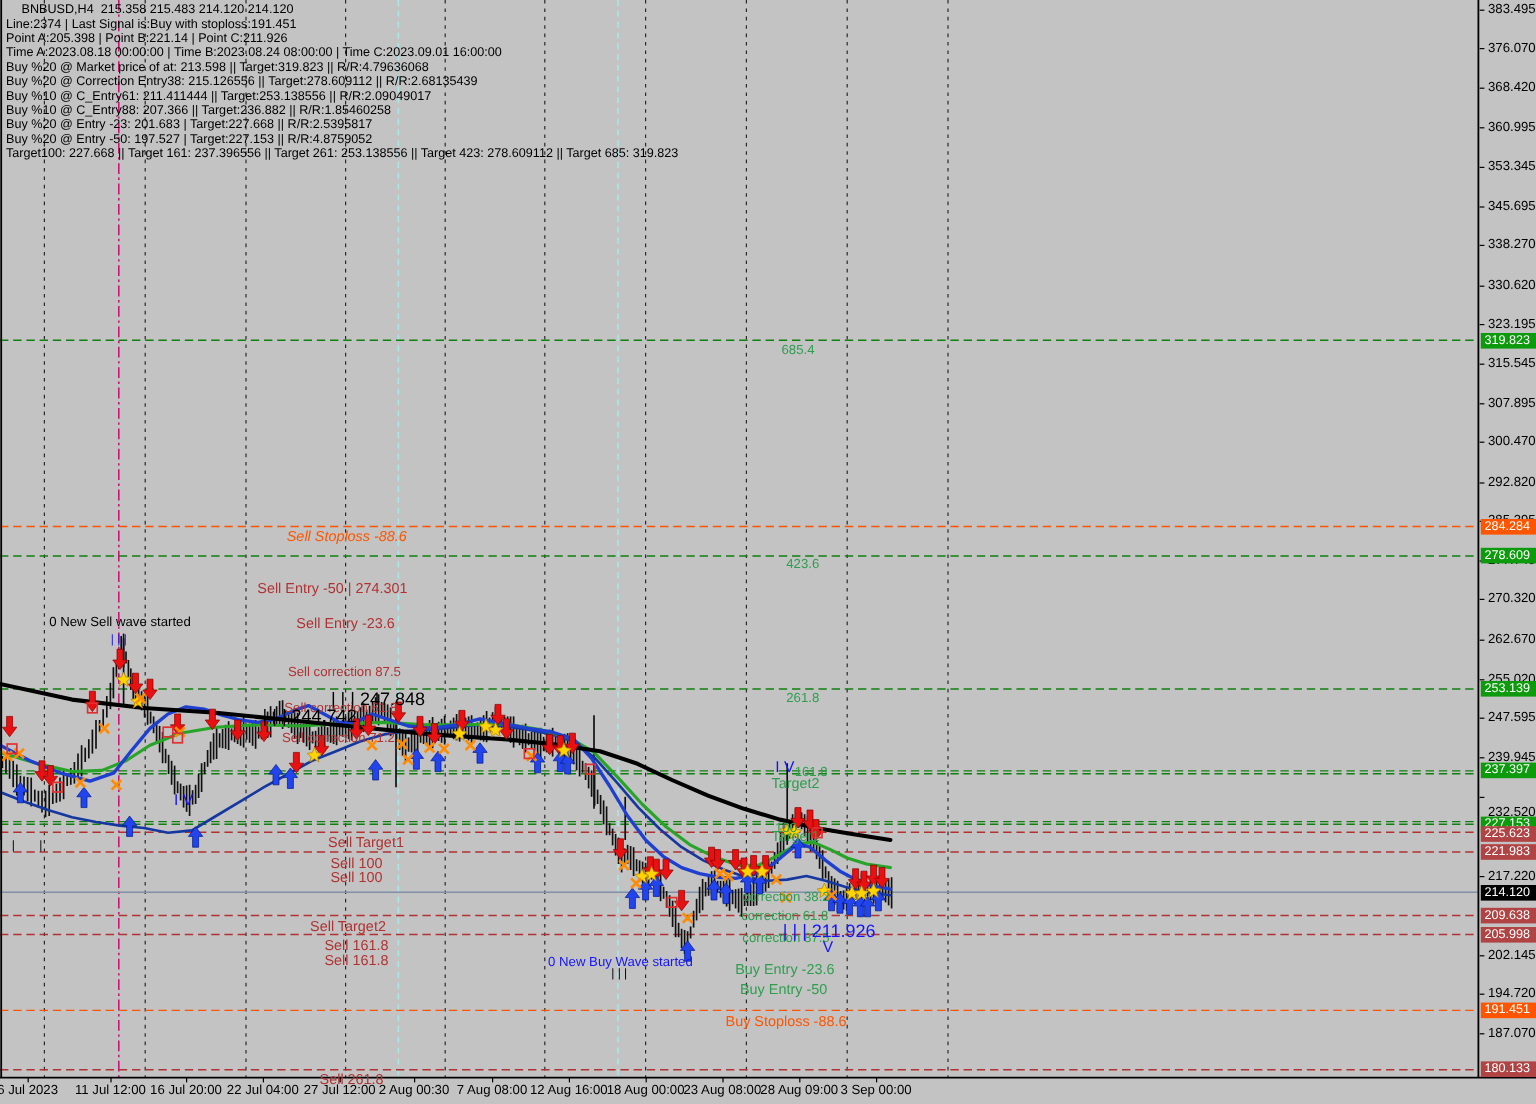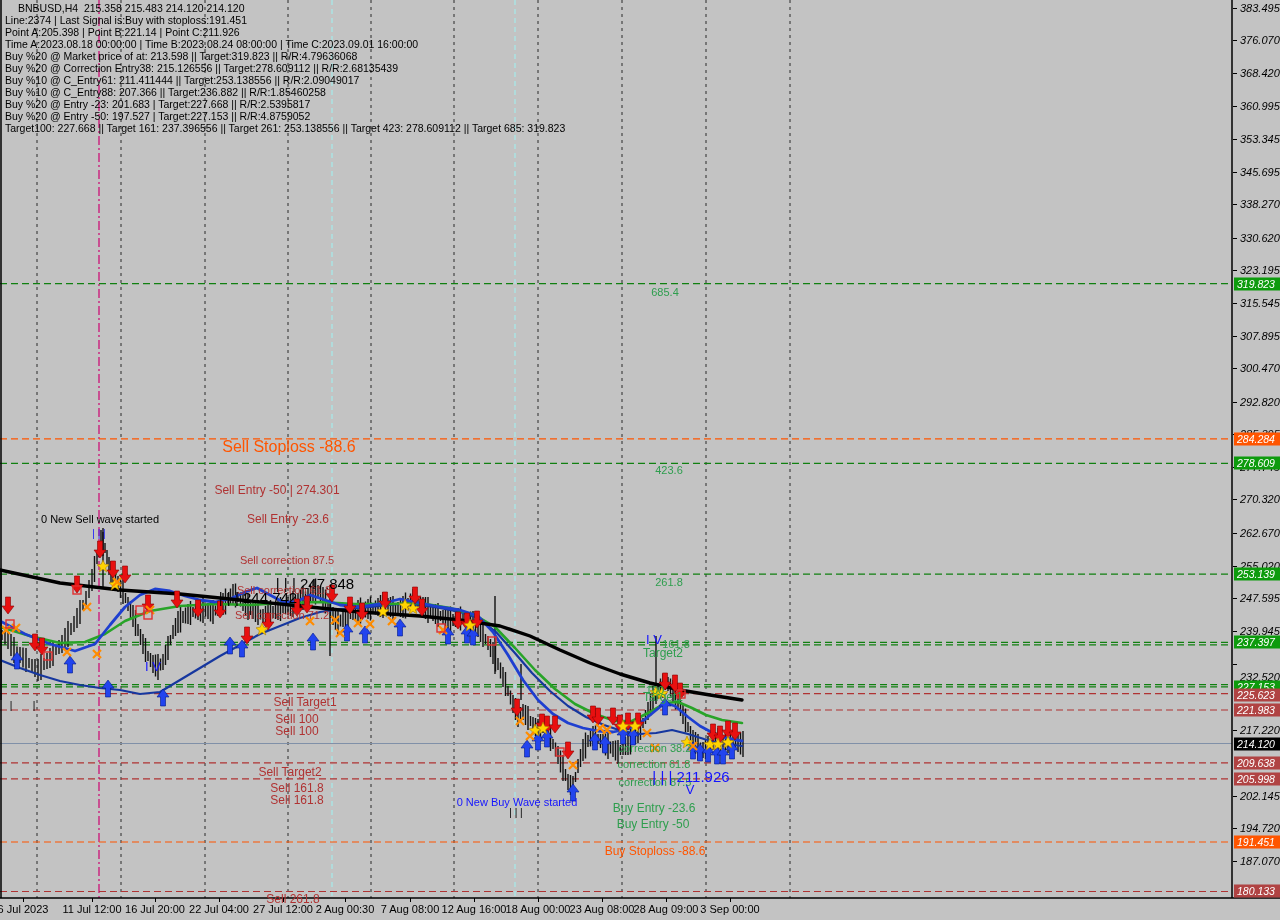--- a/index.html
+++ b/index.html
@@ -3,21 +3,21 @@
 <meta charset="utf-8">
 <style>
   html,body{margin:0;padding:0;}
   body{width:1280px;height:920px;position:relative;background:#C3C3C3;
        font-family:"Liberation Sans", sans-serif; overflow:hidden;}
   #stage{position:absolute;left:0;top:0;width:1280px;height:920px;}
   svg{position:absolute;left:0;top:0;}
   #header-block{position:absolute;left:5px;top:2px;color:#000;font-size:10.5px;line-height:12px;white-space:pre;z-index:5;}
   #header-block .hline.first{padding-left:13px;}
   .anno{position:absolute;transform:translate(-50%,-50%);white-space:nowrap;z-index:6;}
-  #price-axis{position:absolute;left:1233px;top:0;width:47px;height:756px;z-index:7;font-style:italic;}
+  #price-axis{position:absolute;left:1233px;top:0;width:47px;height:756px;z-index:7;}
   .pax-label{position:absolute;left:7px;transform:translateY(-50%);font-size:11px;color:#000;white-space:nowrap;}
   .pax-tick{position:absolute;left:0;width:4px;height:1px;background:#000;}
   .pax-badge{position:absolute;left:1px;width:44px;height:13px;transform:translateY(-50%);
              color:#fff;font-size:10.5px;line-height:13px;padding-left:3px;white-space:nowrap;}
   #time-axis{position:absolute;left:0;top:898px;width:1280px;height:36px;z-index:7;}
   .tax-label{position:absolute;top:5px;transform:translateX(-50%);font-size:11px;color:#000;white-space:nowrap;}
   .tax-tick{position:absolute;top:0;width:1px;height:4px;background:#000;}
 </style>
 </head>
 <body>
@@ -483,21 +483,21 @@
         <rect x="556" y="748" width="8" height="8" fill="none" stroke="#E03030" stroke-width="1.4"></rect>
         <rect x="677" y="690" width="8" height="8" fill="none" stroke="#E03030" stroke-width="1.4"></rect>
       </g>
       <line x1="1" y1="0" x2="1" y2="898" stroke="#000" stroke-width="1.5"></line>
       <line x1="0" y1="898" x2="1280" y2="898" stroke="#000" stroke-width="1.5"></line>
       <line x1="1232" y1="0" x2="1232" y2="898" stroke="#000" stroke-width="1.5"></line>
     </svg>
   <div id="header-block"><div class="hline first">BNBUSD,H4  215.358 215.483 214.120 214.120</div><div class="hline">Line:2374 | Last Signal is:Buy with stoploss:191.451</div><div class="hline">Point A:205.398 | Point B:221.14 | Point C:211.926</div><div class="hline">Time A:2023.08.18 00:00:00 | Time B:2023.08.24 08:00:00 | Time C:2023.09.01 16:00:00</div><div class="hline">Buy %20 @ Market price of at: 213.598 || Target:319.823 || R/R:4.79636068</div><div class="hline">Buy %20 @ Correction Entry38: 215.126556 || Target:278.609112 || R/R:2.68135439</div><div class="hline">Buy %10 @ C_Entry61: 211.411444 || Target:253.138556 || R/R:2.09049017</div><div class="hline">Buy %10 @ C_Entry88: 207.366 || Target:236.882 || R/R:1.85460258</div><div class="hline">Buy %20 @ Entry -23: 201.683 | Target:227.668 || R/R:2.5395817</div><div class="hline">Buy %20 @ Entry -50: 197.527 | Target:227.153 || R/R:4.8759052</div><div class="hline">Target100: 227.668 || Target 161: 237.396556 || Target 261: 253.138556 || Target 423: 278.609112 || Target 685: 319.823</div></div>
   <div id="anno-layer">
       <div class="anno" style="left: 100px; top: 519px; color: rgb(0, 0, 0); font-size: 11px;">0 New Sell wave started</div>
-      <div class="anno" style="left: 289px; top: 447px; color: rgb(255, 85, 0); font-size: 16px;">Sell Stoploss -88.6</div>
+      <div class="anno" style="left: 289px; top: 447px; color: rgb(255, 85, 0); font-size: 12px; font-style: italic;">Sell Stoploss -88.6</div>
       <div class="anno" style="left: 277px; top: 490px; color: rgb(176, 50, 50); font-size: 12px;">Sell Entry -50 | 274.301</div>
       <div class="anno" style="left: 288px; top: 519px; color: rgb(176, 50, 50); font-size: 12px;">Sell Entry -23.6</div>
       <div class="anno" style="left: 287px; top: 560px; color: rgb(176, 50, 50); font-size: 11px;">Sell correction 87.5</div>
       <div class="anno" style="left: 315px; top: 583px; color: rgb(0, 0, 0); font-size: 15px;">| | | 247.848</div>
       <div class="anno" style="left: 284px; top: 590px; color: rgb(176, 50, 50); font-size: 11px;">Sell correction 61.8</div>
       <div class="anno" style="left: 258px; top: 597px; color: rgb(0, 0, 0); font-size: 15px;">| | | 244.742</div>
       <div class="anno" style="left: 282px; top: 615px; color: rgb(176, 50, 50); font-size: 11px;">Sell correction 71.2</div>
       <div class="anno" style="left: 290px; top: 702px; color: rgb(176, 50, 50); font-size: 12px; margin-left: 15px;">Sell Target1</div>
       <div class="anno" style="left: 297px; top: 719px; color: rgb(176, 50, 50); font-size: 12px;">Sell 100</div>
       <div class="anno" style="left: 297px; top: 731px; color: rgb(176, 50, 50); font-size: 12px;">Sell 100</div>

